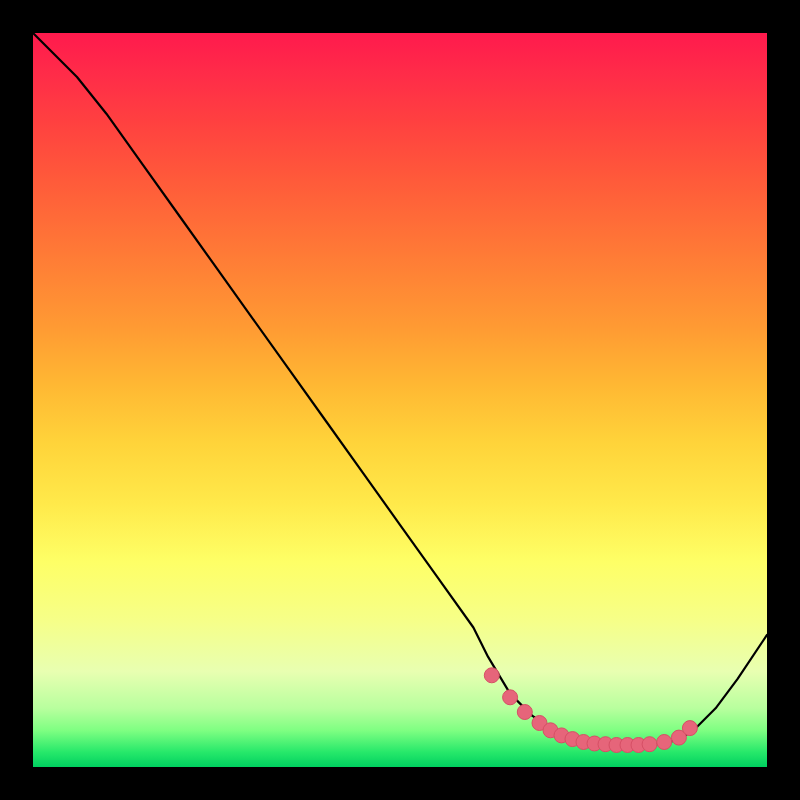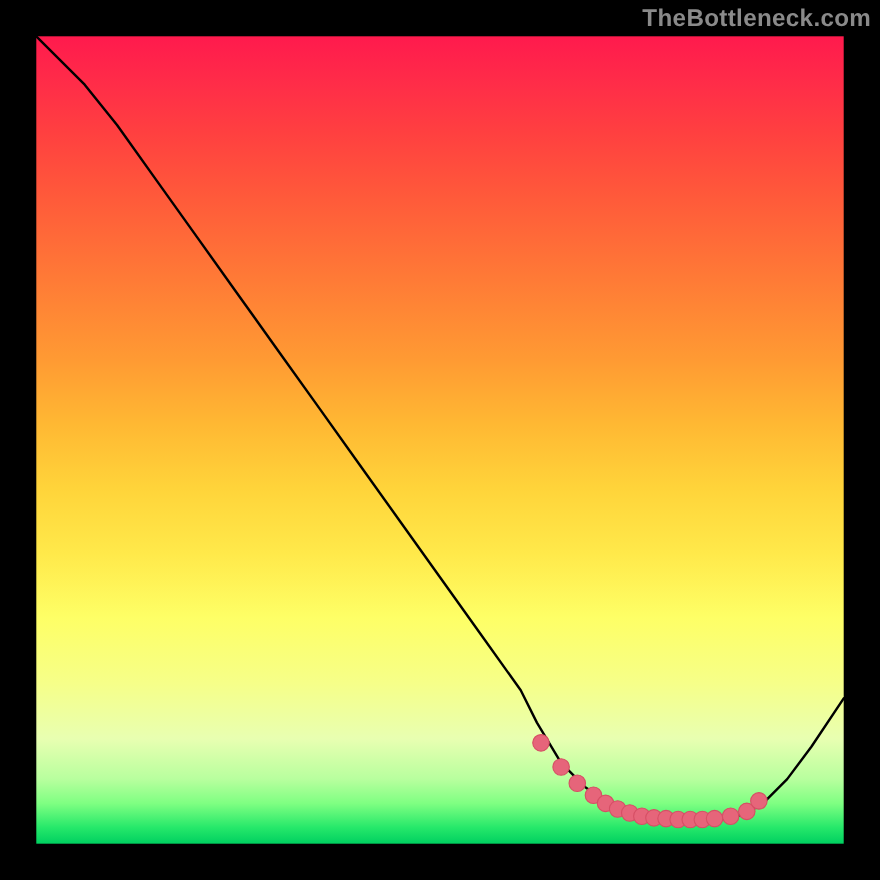--- a/index.html
+++ b/index.html
@@ -86,14 +86,13 @@
           <circle cx="583.5" cy="712.0" r="7.5" fill="#e6657a" stroke="#d64f65" stroke-width="1"></circle>
           <circle cx="594.5" cy="712.0" r="7.5" fill="#e6657a" stroke="#d64f65" stroke-width="1"></circle>
           <circle cx="605.5" cy="712.0" r="7.5" fill="#e6657a" stroke="#d64f65" stroke-width="1"></circle>
           <circle cx="616.6" cy="711.2" r="7.5" fill="#e6657a" stroke="#d64f65" stroke-width="1"></circle>
           <circle cx="631.2" cy="709.0" r="7.5" fill="#e6657a" stroke="#d64f65" stroke-width="1"></circle>
           <circle cx="645.9" cy="704.6" r="7.5" fill="#e6657a" stroke="#d64f65" stroke-width="1"></circle>
           <circle cx="656.9" cy="695.1" r="7.5" fill="#e6657a" stroke="#d64f65" stroke-width="1"></circle>
         </g>
     </svg>
   </div>
-  <div class="watermark">TheBottleneck.com</div>
 </div>
 
 </body></html>

